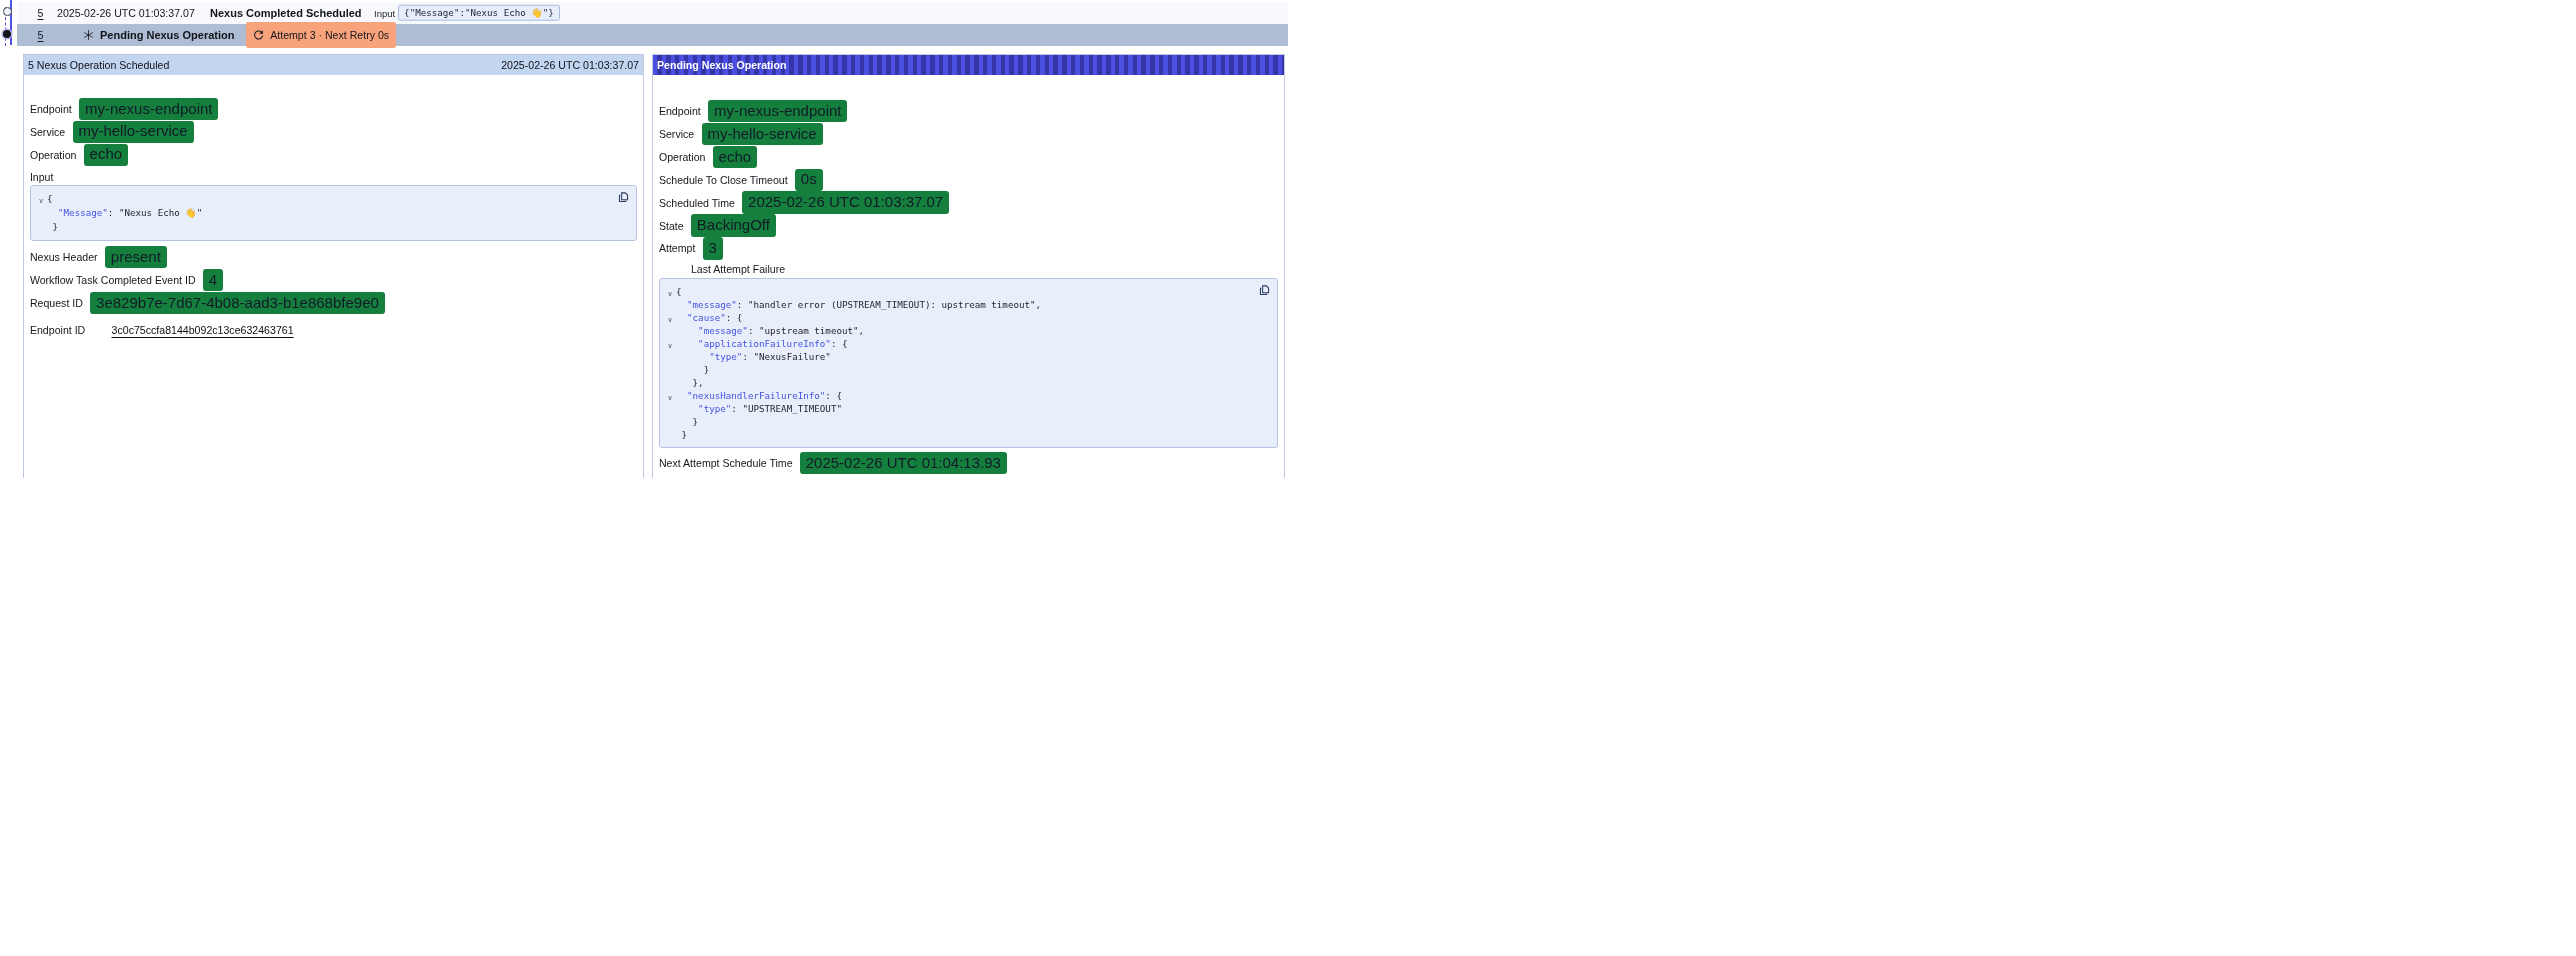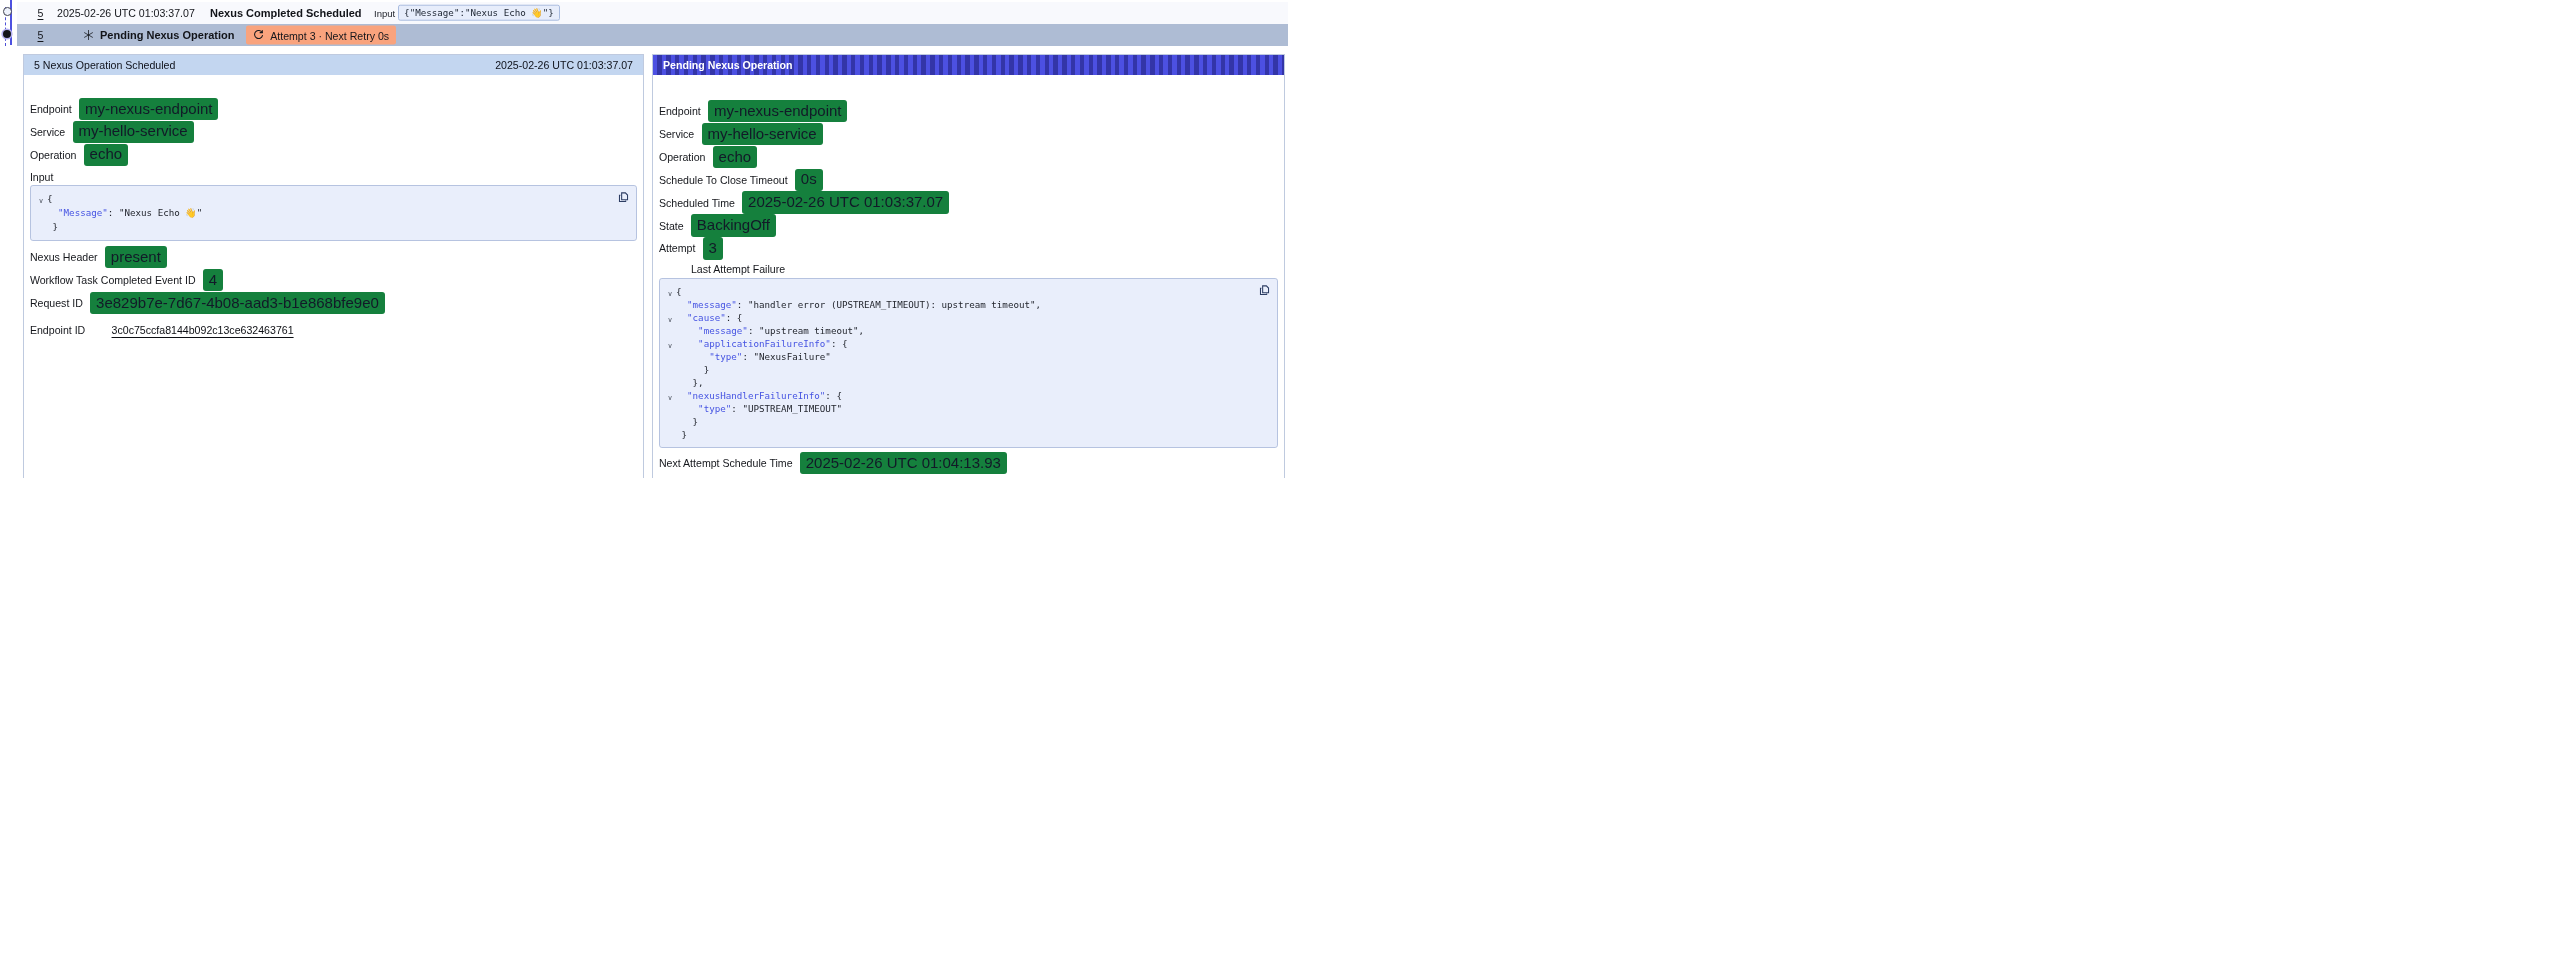--- a/index.html
+++ b/index.html
@@ -18,29 +18,29 @@
   .row2 { top:24px; background:#aebcd4; }
   .row .abs { position:absolute; top:50%; transform:translateY(-50%); white-space:nowrap; }
   .eid { left:20.5px; font-size:10.6px; color:#15171c; text-decoration:underline; text-underline-offset:2.2px; cursor:pointer; }
   .ets { left:40px; font-size:10.6px; color:#15171c; }
   .etitle { left:193px; font-size:11px; font-weight:700; color:#121419; }
   .ilabel { left:357px; font-size:9.5px; color:#1c1f27; }
   .ichip { left:381px; background:#e7edfb; border:0.7px solid #a9bcdf; border-radius:2.2px; padding:1.8px 5.1px;
            font-family:"DejaVu Sans Mono", monospace; font-size:9.2px; color:#1b2330; }
   .aster { left:66px; width:11px; height:11px; }
   .ptitle { left:83px; font-size:11px; font-weight:700; color:#121419; }
-  .attempt-badge { left:229px; height:19px; display:flex; align-items:center; gap:5.9px;
+  .attempt-badge { left:229px; height:26px; display:flex; align-items:center; gap:5.9px;
                    background:#f9a37d; border-radius:2.2px; padding:0 7.3px; font-size:10.6px; color:#15171c; }
 
   
   .panel { position:absolute; top:54px; bottom:-0.7px; background:#fff; border:0.7px solid #bfcadf; }
   .panel-left  { left:23px;  width:621px; }
   .panel-right { left:652px; width:633px; }
   .panel-header { height:20px; display:flex; align-items:center; justify-content:space-between;
-                  padding:0 10px; font-size:10.6px; color:#0f121b; }
+                  padding:0 4px; font-size:10.6px; color:#0f121b; }
   .panel-left .panel-header { background:#c3d6f0; }
   .panel-right .panel-header { background:repeating-linear-gradient(90deg,#4c50e2 0 4.4px,#3335a8 4.4px 8.8px);
                                color:#fff; font-weight:600; }
   .panel-body { padding:4.4px 5.9px 0;margin-top:21px; }
   .panel-right .panel-body { padding-top:6.6px; }
 
   .frow { display:flex; align-items:center; height:17px; margin-bottom:5.9px; white-space:nowrap; }
   .flabel { font-size:10.6px; color:#15171c; margin-right:7.3px; }
   .fbadge { background:#15803d; border-radius:2.9px; padding:1.8px 5.9px; font-size:15px; color:#121a28; line-height:1.25; }
   .flink  { font-size:10.6px; color:#0d0f14; text-decoration:underline; text-underline-offset:2.9px; cursor:pointer; }

